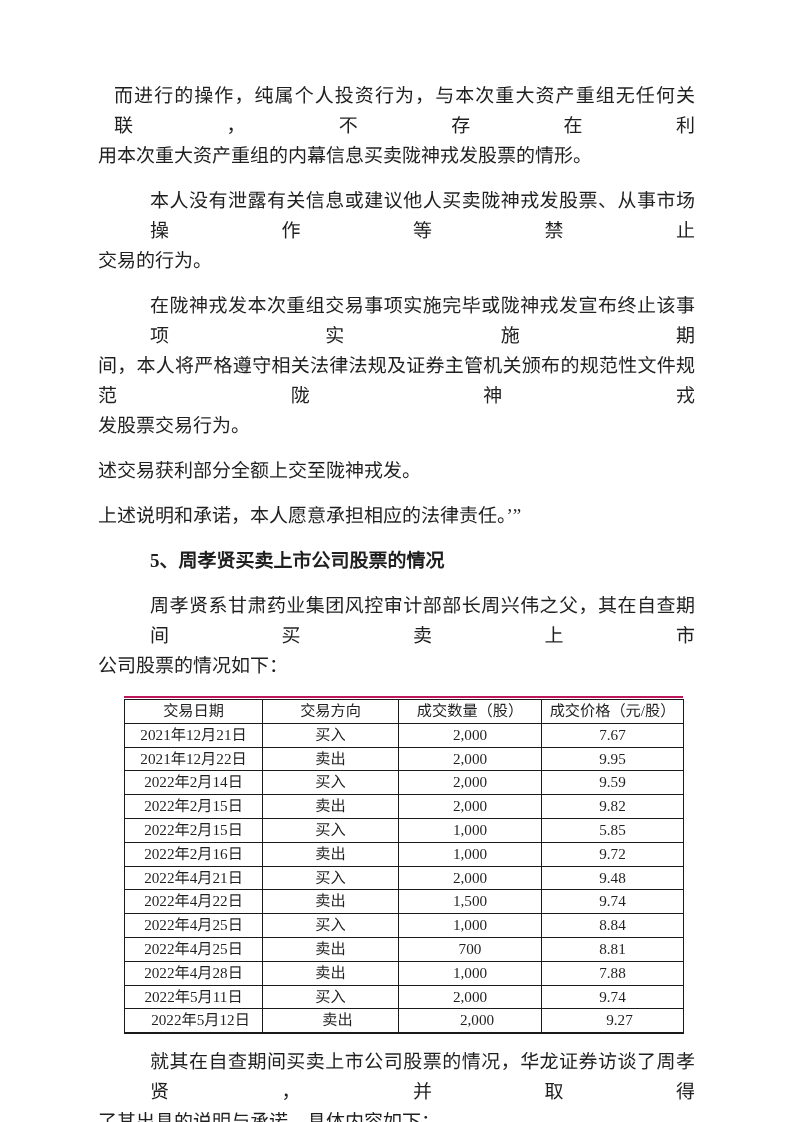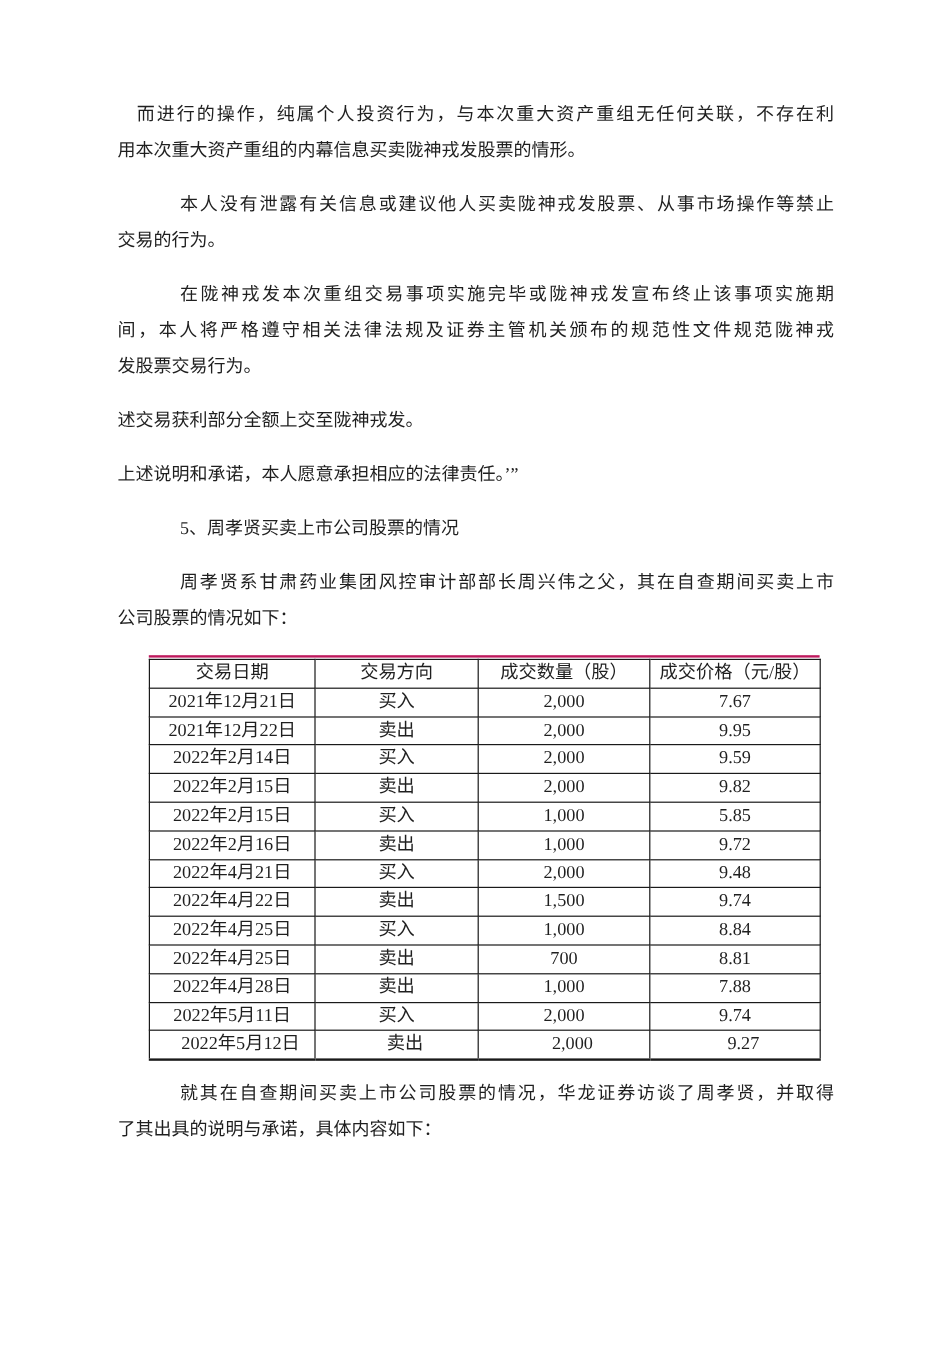--- a/index.html
+++ b/index.html
@@ -16,35 +16,35 @@
     font-family: "Liberation Serif", "DejaVu Serif", serif;
     color: #1f1f1f;
   }
   .content {
     position: absolute;
     left: 98px;
     top: 81px;
     width: 597px;
   }
   .para {
-    font-size: 15px;
+    font-size: 19px;
     line-height: 30px;
     margin: 0 0 15px 0;
   }
   .tline {
     text-align: justify;
     text-align-last: justify;
   }
   .tline.last {
     text-align-last: left;
   }
   .continuation .tline.first { padding-left: 16px; }
   .indented .tline.first     { padding-left: 52px; }
   .heading .tline.first      { padding-left: 52px; }
-  .heading .tline { text-align: left; text-align-last: left; }
+  .heading .tline { text-align: left; text-align-last: left; font-weight: bold; }
 
   .table-wrap {
     width: 559px;
     margin: 0 0 13px 26px;
     border-top: 2px solid #be185d;   
     padding-top: 1px;                 
   }
   table.trades {
     width: 559px;
     border-collapse: collapse;

